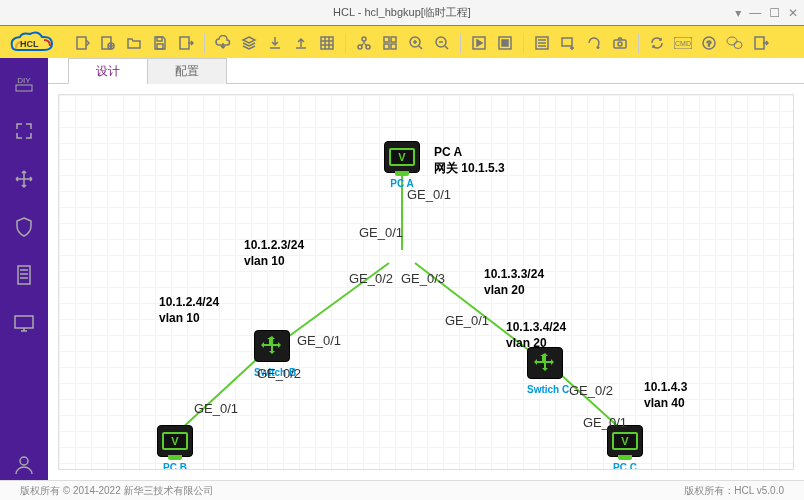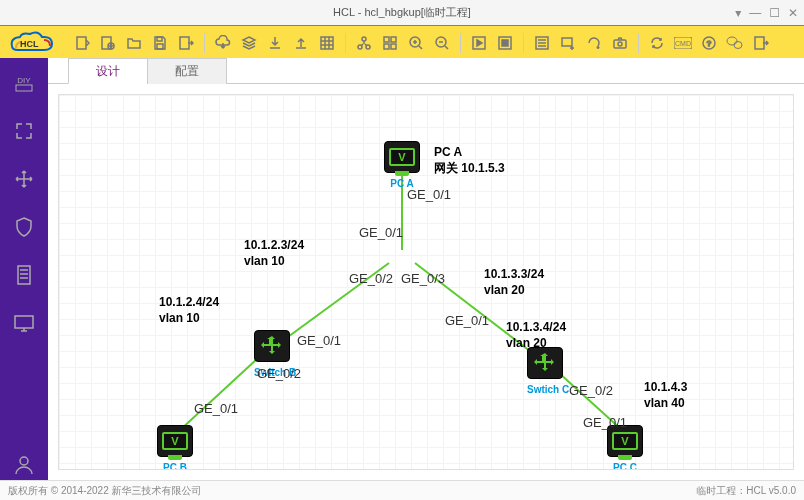--- a/index.html
+++ b/index.html
@@ -21,21 +21,21 @@
 .canvas{position:absolute;left:10px;right:10px;top:36px;bottom:10px;border:1px solid #e0e0e0;overflow:hidden;background-image:linear-gradient(#f3f3f3 1px,transparent 1px),linear-gradient(90deg,#f3f3f3 1px,transparent 1px);background-size:16px 16px}
 .node{position:absolute;width:36px;text-align:center}
 .dev{width:36px;height:32px;background:#1a1a1a;border:1px solid #000;border-radius:4px;display:flex;align-items:center;justify-content:center;position:relative}
 .pc .screen{width:26px;height:18px;background:#111;border:2px solid #5bcc2e;border-radius:2px;display:flex;align-items:center;justify-content:center;color:#5bcc2e;font-weight:bold;font-size:11px}
 .pc .stand{position:absolute;bottom:-4px;left:50%;transform:translateX(-50%);width:14px;height:5px;background:#5bcc2e;border-radius:0 0 2px 2px}
 .sw svg{width:26px;height:26px}
 .nlabel{font-size:10px;color:#0099dd;font-weight:bold;margin-top:5px;white-space:nowrap}
 .ann{position:absolute;font-size:12px;font-weight:bold;color:#000;line-height:1.3;white-space:nowrap}
 .plabel{position:absolute;font-size:13px;color:#333;white-space:nowrap}
 svg.links{position:absolute;left:0;top:0;width:100%;height:100%;pointer-events:none}
-.footer{position:absolute;bottom:0;left:0;right:0;height:20px;background:#fafafa;border-top:1px solid #ddd;display:flex;align-items:center;justify-content:space-between;padding:0 8px;font-size:10px;color:#888}
+.footer{position:absolute;bottom:0;left:0;right:0;height:20px;background:#fafafa;border-top:1px solid #ddd;display:flex;align-items:center;justify-content:space-between;padding:0 20px;font-size:10px;color:#888}
 </style>
 </head>
 <body>
 
 <div class="titlebar">
   <span>HCL - hcl_hbgkup[临时工程]</span>
   <div class="wc">
     <span>▾</span>
     <span>—</span>
     <span>☐</span>
@@ -328,14 +328,14 @@
     <div class="plabel" style="left:198px;top:271px">GE_0/2</div>
     <div class="plabel" style="left:135px;top:306px">GE_0/1</div>
     <div class="plabel" style="left:386px;top:218px">GE_0/1</div>
     <div class="plabel" style="left:510px;top:288px">GE_0/2</div>
     <div class="plabel" style="left:524px;top:320px">GE_0/1</div>
   </div>
 </div>
 
 <div class="footer">
   <span>版权所有 © 2014-2022 新华三技术有限公司</span>
-  <span>临时工程：HCL v5.0.0</span>
+  <span>版权所有：HCL v5.0.0</span>
 </div>
 
 </body></html>

